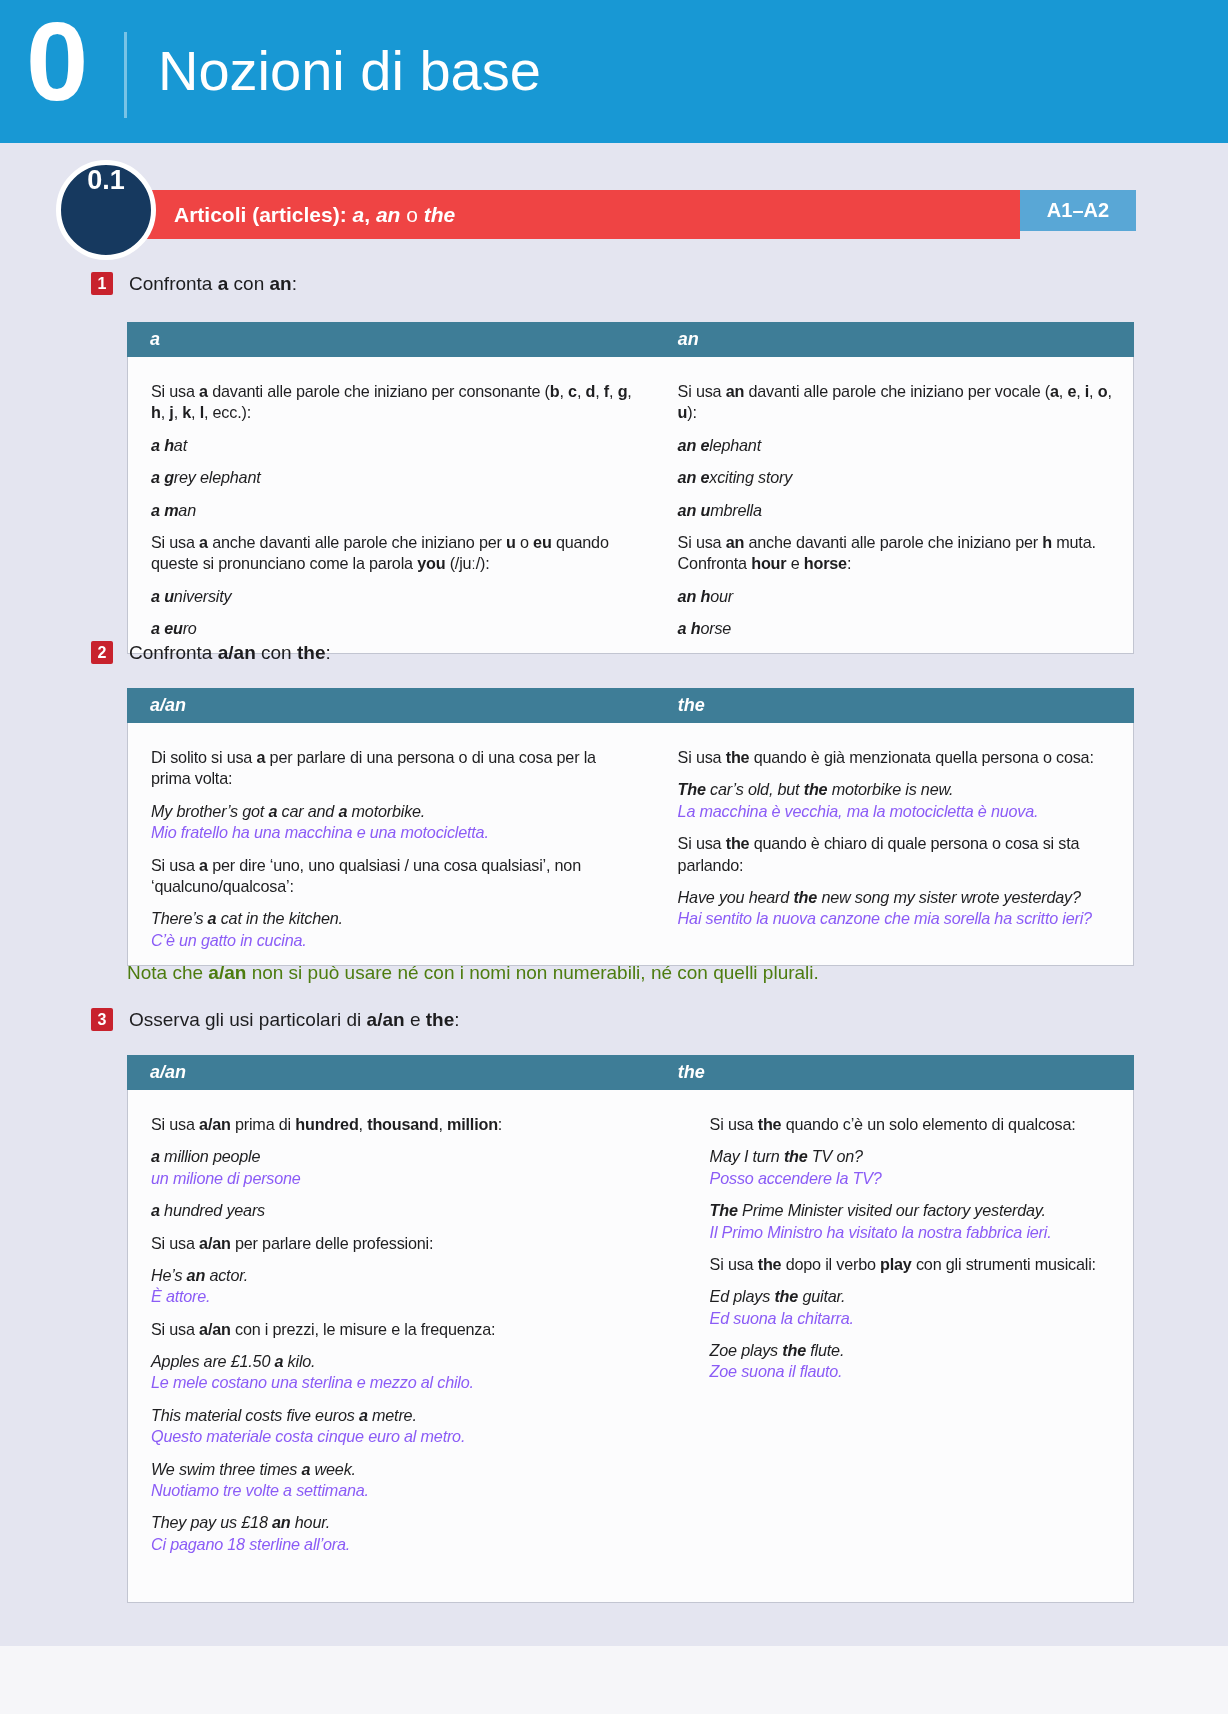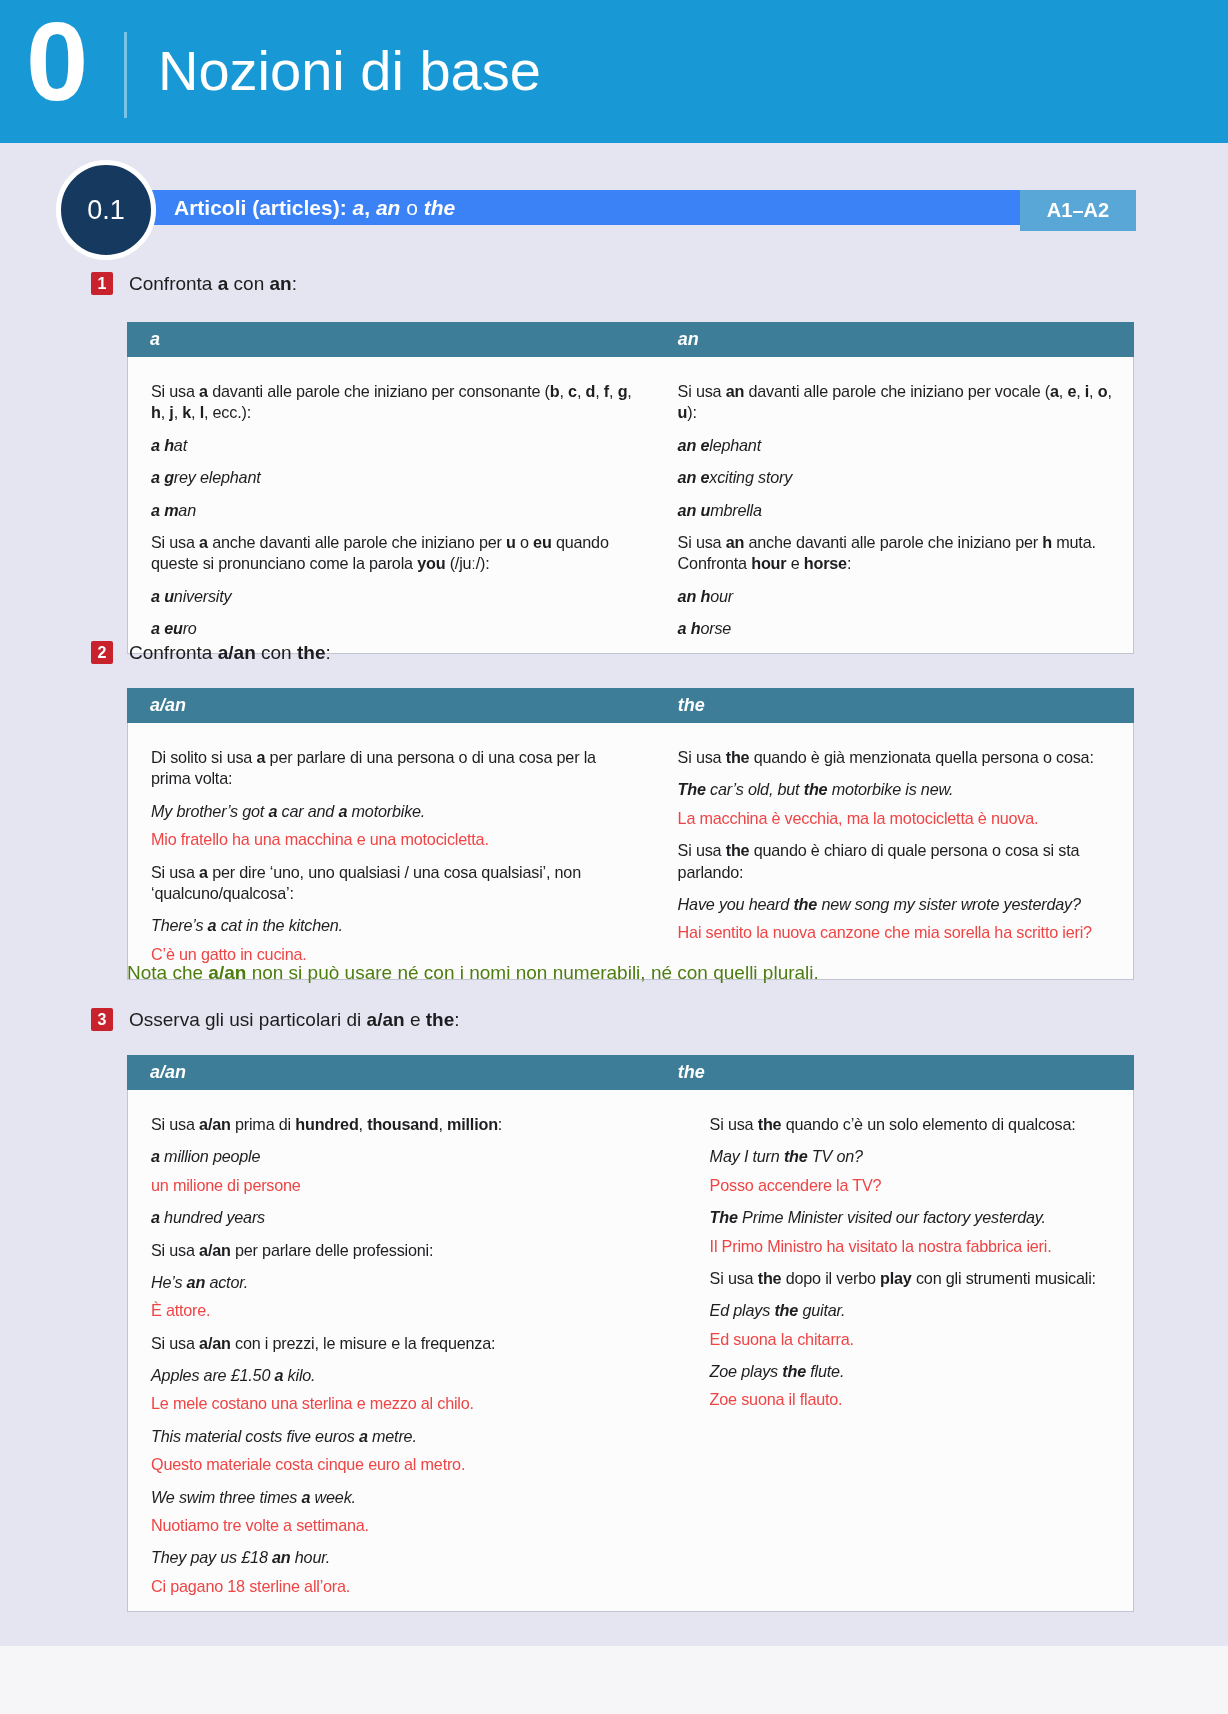--- a/index.html
+++ b/index.html
@@ -6,30 +6,30 @@
   .page{position:relative;width:1228px;height:1714px;background:#e4e5f0;overflow:hidden;
         font-family:"Liberation Sans","DejaVu Sans",sans-serif;-webkit-font-smoothing:antialiased;}
 
   
   .top-band{position:absolute;left:0;top:0;width:1228px;height:143px;background:#1898d4;}
   .chapter-num{position:absolute;left:26px;top:6px;font-size:112px;line-height:1;font-weight:700;color:#fff;}
   .chapter-divider{position:absolute;left:124px;top:32px;width:3px;height:86px;background:rgba(255,255,255,.42);}
   .chapter-title{position:absolute;left:158px;top:40px;margin:0;font-size:56px;line-height:1.1;font-weight:400;color:#fff;}
 
   
-  .section-bar{position:absolute;left:116px;top:190px;width:904px;height:35px;background:#3b82f6;
+  .section-bar{position:absolute;left:116px;top:190px;width:904px;height:49px;background:#ef4444;
                display:flex;align-items:center;box-sizing:border-box;padding-left:58px;
                color:#fff;font-size:21px;}
   .section-bar b{font-weight:700;}
   .level-badge{position:absolute;left:1020px;top:190px;width:116px;height:41px;background:#59a7d6;
                display:flex;align-items:center;justify-content:center;color:#fff;font-weight:700;font-size:20px;}
   .section-circle{position:absolute;left:56px;top:160px;width:100px;height:100px;border-radius:50%;
                   background:#16395f;border:5px solid #fff;box-sizing:border-box;
-                  display:flex;align-items:center;justify-content:center;
-                  color:#fff;font-weight:400;font-size:27px;}
+                  display:flex;align-items:flex-start;justify-content:center;
+                  color:#fff;font-weight:700;font-size:27px;}
 
   
   .step{position:absolute;left:91px;display:flex;align-items:flex-start;gap:16px;}
   .step-num{flex:0 0 auto;width:22px;height:23px;background:#c8222d;border-radius:2px;
             display:flex;align-items:center;justify-content:center;color:#fff;font-weight:700;font-size:16px;}
   .step-text{font-size:19px;color:#1d1d1f;padding-top:1px;}
   .step-text b{font-weight:700;}
   .step-1{top:272px;} .step-2{top:641px;} .step-3{top:1008px;}
 
   
@@ -43,21 +43,21 @@
   .gt-cell{box-sizing:border-box;padding:22px 20px 14px 23px;}
   .gt-cell.c1{width:52.4%;} .gt-cell.c2{flex:1;}
   .gtable-1 .gt-body{min-height:253px;}
   .gtable-2 .gt-body{min-height:224px;}
   .gtable-3 .gt-body{min-height:513px;gap:32px;}
 
   .para{margin:11px 0 0;font-size:16.2px;line-height:1.32;letter-spacing:-0.2px;color:#1e1e20;}
   .para:first-child{margin-top:2px;}
   .para b{font-weight:700;}
   .para.en{font-style:italic;}
-  .para.it{color:#ef4444;margin-top:7px;}
+  .para.it{font-style:italic;color:#8b5cf6;margin-top:0;}
 
   
   .note-line{position:absolute;left:127px;top:962px;width:990px;font-size:19px;color:#4d7c0f;}
   .note-line b{font-weight:700;}
 
   
   .footer-band{position:absolute;left:0;top:1646px;width:1228px;height:68px;background:#f6f6f9;}
 </style>
 </head>
 <body>

